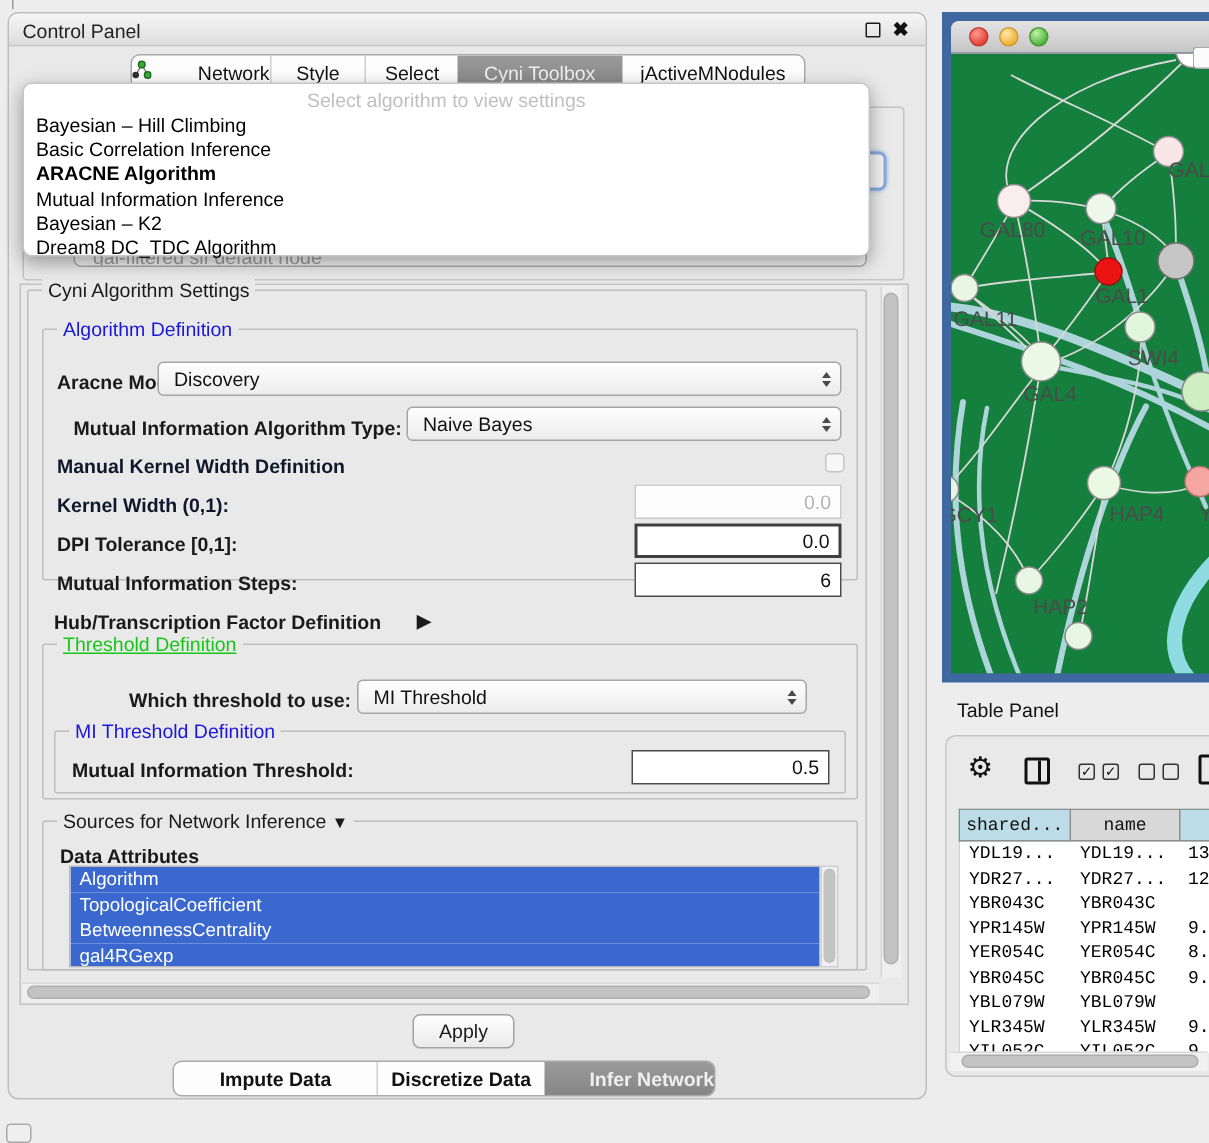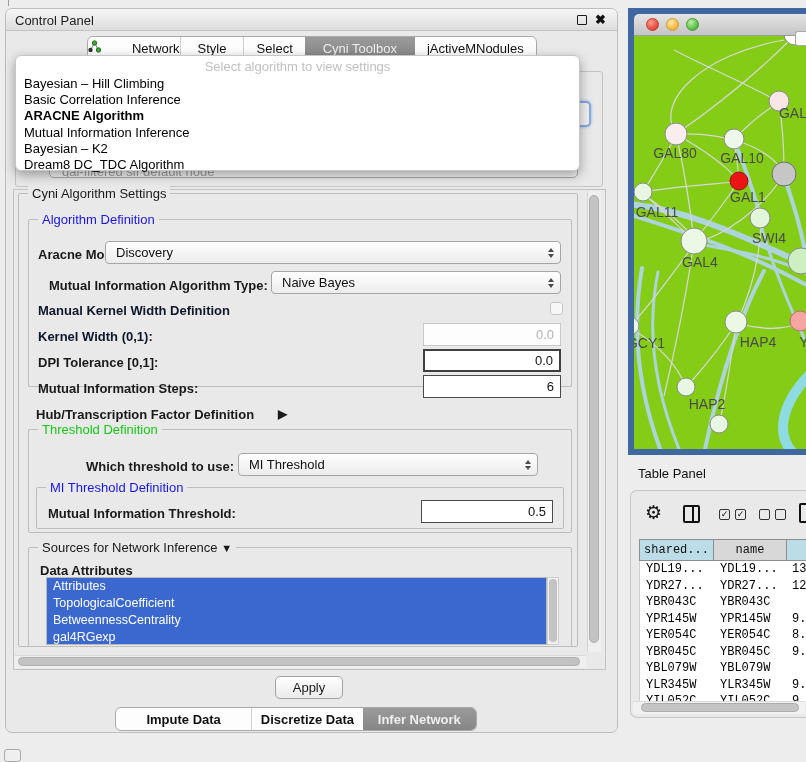--- a/index.html
+++ b/index.html
@@ -111,21 +111,21 @@
 
   
   .nw { left:628px; top:8px; width:178px; height:447px; background:#3E689F; position:absolute; }
   .nw-titlebar { left:6px; top:6px; width:172px; height:22px;
         background:linear-gradient(#E4E4E4,#C5C5C5);
         border-bottom:1px solid #9C9C9C; border-top-left-radius:5px; }
   .light { position:absolute; top:4px; width:13px; height:13px; border-radius:50%; }
   .light.red    { left:12px; background:radial-gradient(circle at 35% 30%, #FF9A8E, #E3473B 70%); border:1px solid #C43A30; }
   .light.yellow { left:32px; background:radial-gradient(circle at 35% 30%, #FFE9A8, #F0B438 70%); border:1px solid #CE9A2F; }
   .light.green  { left:52px; background:radial-gradient(circle at 35% 30%, #C0F0A8, #53B83F 70%); border:1px solid #449B33; }
-  .nw-canvas { left:6px; top:28px; width:172px; height:413px; background:#84cc16; overflow:hidden; }
+  .nw-canvas { left:6px; top:28px; width:172px; height:413px; background:#15803d; overflow:hidden; }
   .nw-canvas svg { display:block; }
 
   .frag-box { left:795px; top:31px; width:11px; height:15px; background:#FCFCFC;
         border:1px solid #A9A9A9; border-right:none; border-radius:3px 0 0 3px; }
 
   
   .tp-header { left:628px; top:456px; width:178px; height:34px; }
   .tp-title  { left:10px; top:10px; font-size:13px; color:#111; }
   .tp-body { left:630px; top:490px; width:176px; height:228px; background:#E9E9E9;
         border:1px solid #C6C6C6; border-radius:7px 0 0 7px; border-right:none; overflow:hidden; }
@@ -253,21 +253,21 @@
   <span class="lbl" style="left:32px; top:346px;">DPI Tolerance [0,1]:</span>
   <div class="field f-strong" style="left:417px; top:340px; width:138px; height:23px;">0.0</div>
 
   <span class="lbl" style="left:32px; top:372px;">Mutual Information Steps:</span>
   <div class="field f-normal" style="left:417px; top:366px; width:138px; height:23px;">6</div>
 
   <span class="lbl" style="left:30px; top:398px;">Hub/Transcription Factor Definition</span>
   <span class="lbl arrow-right" style="left:272px; top:398px;">▶</span>
 
   <div class="group" style="left:22px; top:420px; width:544px; height:104px;"></div>
-  <span class="gtitle green" style="left:32px; top:413px;">Threshold Definition</span>
+  <span class="gtitle green" style="left:32px; top:413px;text-decoration:underline;">Threshold Definition</span>
 
   <span class="lbl" style="left:80px; top:450px;">Which threshold to use:</span>
   <div class="combo" style="left:232px; top:444px; width:300px; height:23px;">
     <span class="txt">MI Threshold</span>
     <span class="spin">
         <i class="up"></i>
         <i class="dn"></i>
       </span>
   </div>
 
@@ -276,38 +276,38 @@
   <span class="lbl" style="left:42px; top:497px;text-align:right;">Mutual Information Threshold:</span>
   <div class="field f-normal" style="left:415px; top:491px; width:132px; height:23px;">0.5</div>
 
   <div class="group" style="left:22px; top:538px; width:544px; height:100px;"></div>
   <span class="gtitle" style="left:32px; top:531px;">
     <span>Sources for Network Inference</span>
     <span class="arrow-down">▼</span>
   </span>
   <span class="lbl" style="left:34px; top:554px;">Data Attributes</span>
   <div class="abs attr-list">
-      <div class="attr-item">Attributes</div>
+      <div class="attr-item">Algorithm</div>
       <div class="attr-item">TopologicalCoefficient</div>
       <div class="attr-item">BetweennessCentrality</div>
       <div class="attr-item">gal4RGexp</div>
     </div>
   <div class="abs attr-vtrack"></div>
   <div class="abs attr-vthumb"></div>
 
   <div class="abs apply-btn">Apply</div>
 
   <div class="abs bottom-tabs">
       <div class="btab" style="width: 136px;">
         <span>Impute Data</span>
       </div>
       <div class="btab sep" style="width: 112px;">
         <span>Discretize Data</span>
       </div>
-      <div class="btab sel" style="width: 114px;">
+      <div class="btab sel" style="width: 114px; justify-content: flex-end;">
         <span>Infer Network</span>
       </div>
     </div>
 </div>
 
 <div class="nw">
   <div class="abs nw-titlebar">
     <div class="light red"></div>
     <div class="light yellow"></div>
     <div class="light green"></div>

